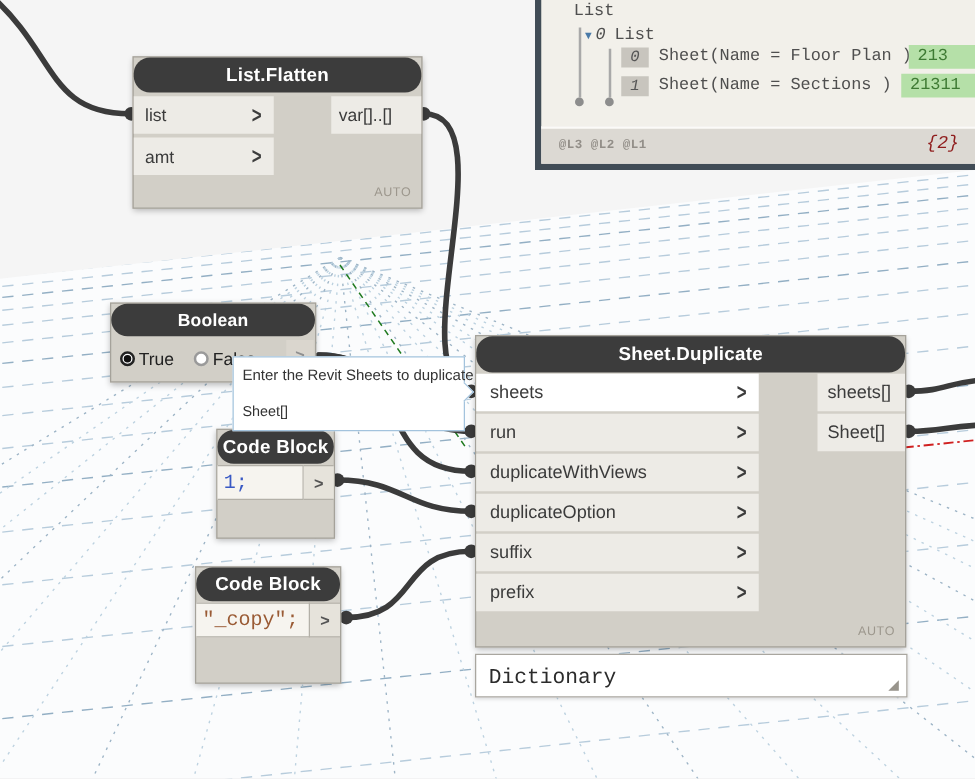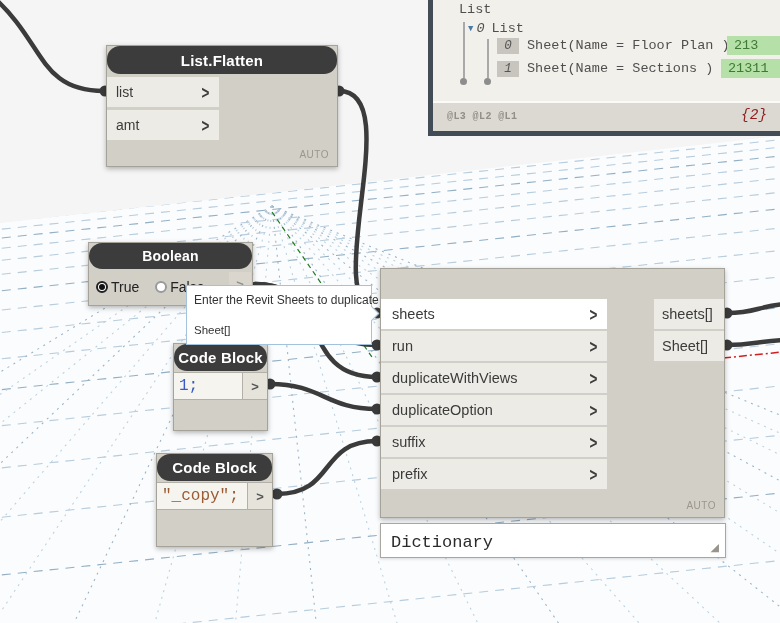--- a/index.html
+++ b/index.html
@@ -201,20 +201,25 @@
     <div class="ports inputs">
       <div class="port-row">
         <span>list</span>
         <span class="chev">&gt;</span>
       </div>
       <div class="port-row">
         <span>amt</span>
         <span class="chev">&gt;</span>
       </div>
     </div>
+    <div class="ports outputs">
+      <div class="port-row">
+        <span>var[]..[]</span>
+      </div>
+    </div>
     <div class="lacing">AUTO</div>
   </div>
 
   <div class="node" id="node-boolean">
     <div class="node-header">Boolean</div>
     <div class="body">
       <span class="radio-opt">
         <span class="radio sel"></span>
         <span>True</span>
       </span>
@@ -242,20 +247,21 @@
     <div class="node-header">Code Block</div>
     <div class="code-row">
       <div class="code-area">"_copy";</div>
       <div class="code-out">
         <span>&gt;</span>
       </div>
     </div>
   </div>
 
   <div class="node" id="node-sheet-duplicate">
+    <div class="node-header">Sheet.Duplicate</div>
     <div class="ports inputs">
       <div class="port-row hl">
         <span>sheets</span>
         <span class="chev">&gt;</span>
       </div>
       <div class="port-row">
         <span>run</span>
         <span class="chev">&gt;</span>
       </div>
       <div class="port-row">

